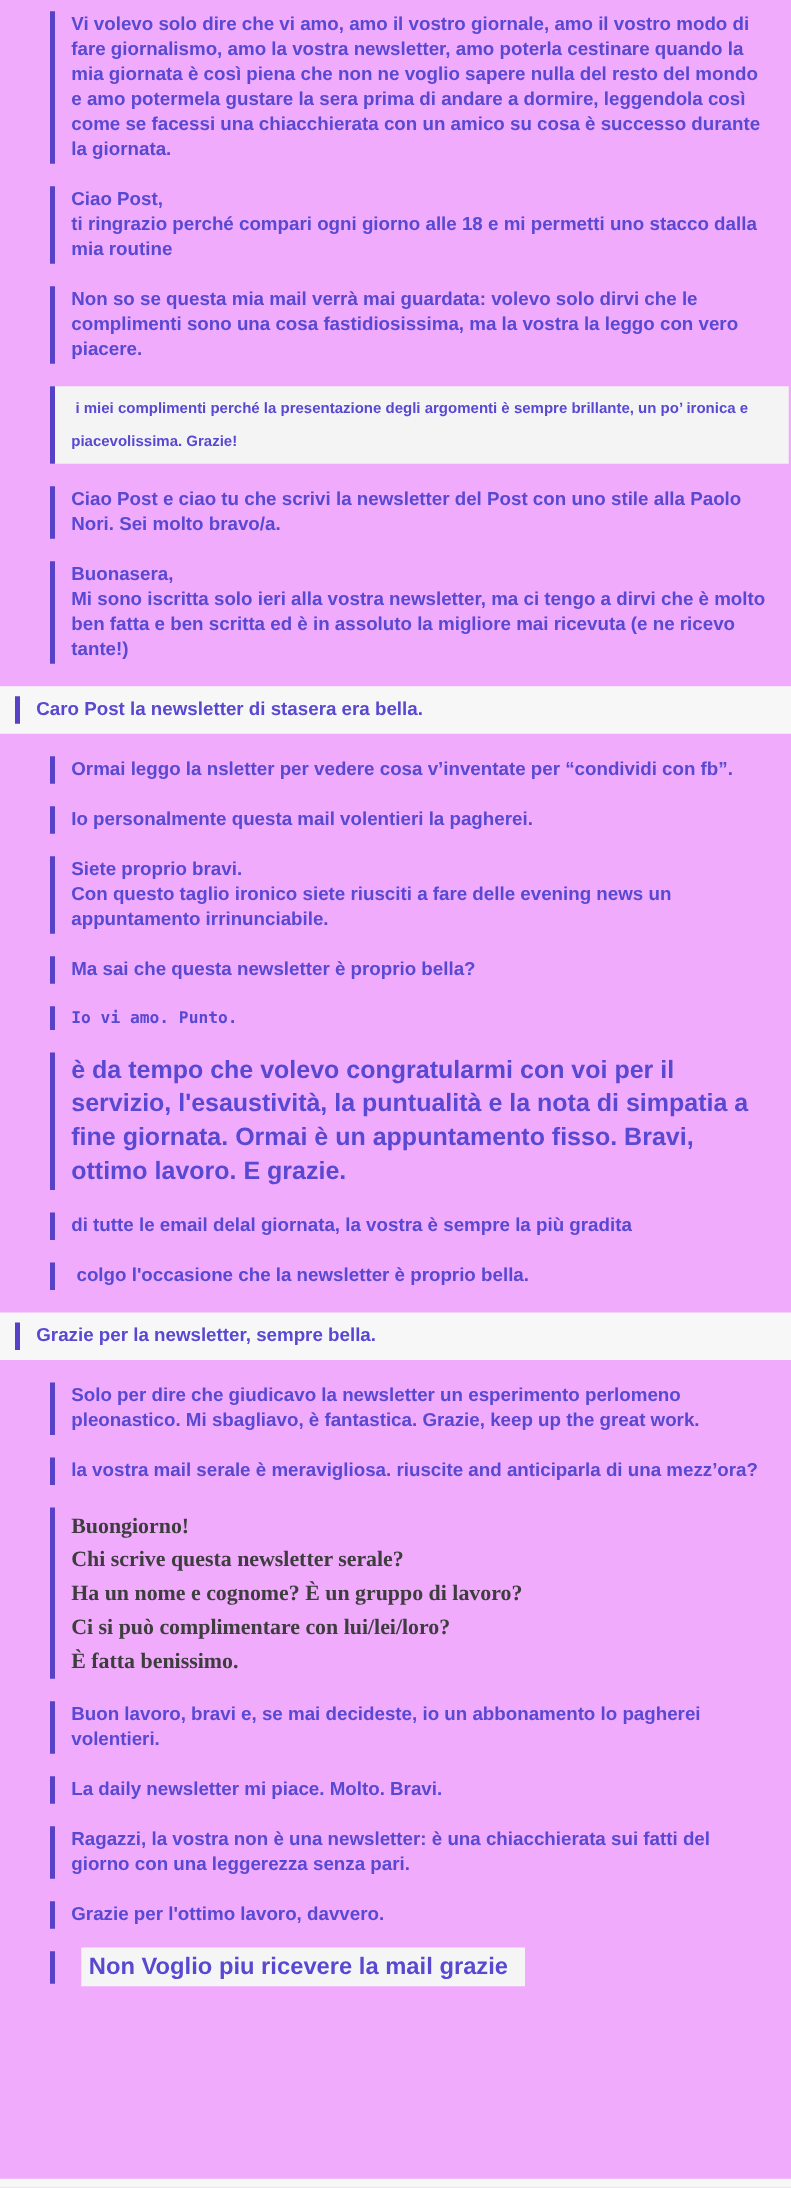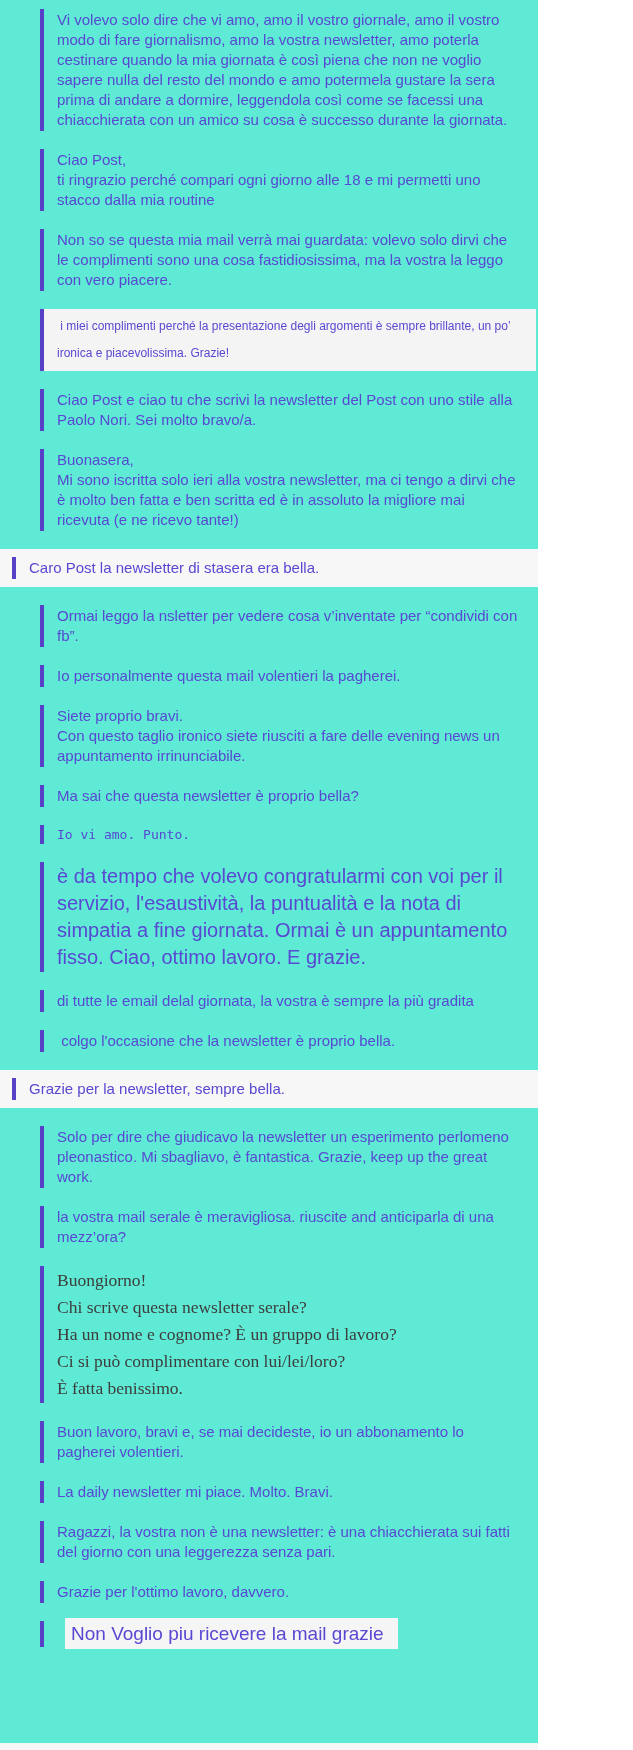--- a/index.html
+++ b/index.html
@@ -1,24 +1,25 @@
 <!DOCTYPE html>
 <html><head>
 <meta charset="utf-8">
 <style>
   html, body { margin: 0; padding: 0; background: #ffffff; }
   .page {
     position: relative;
-    width: 538px;
+    width: 633px;
     height: 1750px;
     overflow: hidden;
-    background: #5eead4;
+    background: #f0abfc;
     font-family: "Liberation Sans", sans-serif;
     box-sizing: border-box;
     padding-top: 9px;
+    font-weight: bold;
   }
   .quote {
     border-left: 4px solid var(--bar, #5741c7);
     margin: 0 18px 18px 40px;
     padding: 1px 0 1px 13px;
     color: var(--purple, #5848d2);
     font-size: 15px;
     line-height: 20px;
     white-space: pre-wrap;
   }
@@ -82,21 +83,21 @@
 Mi sono iscritta solo ieri alla vostra newsletter, ma ci tengo a dirvi che è molto ben fatta e ben scritta ed è in assoluto la migliore mai ricevuta (e ne ricevo tante!)</span></blockquote>
       <div class="band">
         <blockquote class="quote normal"><span>Caro Post la newsletter di stasera era bella.</span></blockquote>
       </div>
       <blockquote class="quote normal"><span>Ormai leggo la nsletter per vedere cosa v’inventate per “condividi con fb”.</span></blockquote>
       <blockquote class="quote normal"><span>Io personalmente questa mail volentieri la pagherei.</span></blockquote>
       <blockquote class="quote normal"><span>Siete proprio bravi.
 Con questo taglio ironico siete riusciti a fare delle evening news un appuntamento irrinunciabile.</span></blockquote>
       <blockquote class="quote normal"><span>Ma sai che questa newsletter è proprio bella?</span></blockquote>
       <blockquote class="quote mono"><span>Io vi amo. Punto.</span></blockquote>
-      <blockquote class="quote large"><span>è da tempo che volevo congratularmi con voi per il servizio, l'esaustività, la puntualità e la nota di simpatia a fine giornata. Ormai è un appuntamento fisso. Ciao, ottimo lavoro. E grazie.</span></blockquote>
+      <blockquote class="quote large"><span>è da tempo che volevo congratularmi con voi per il servizio, l'esaustività, la puntualità e la nota di simpatia a fine giornata. Ormai è un appuntamento fisso. Bravi, ottimo lavoro. E grazie.</span></blockquote>
       <blockquote class="quote normal"><span>di tutte le email delal giornata, la vostra è sempre la più gradita</span></blockquote>
       <blockquote class="quote normal"><span> colgo l'occasione che la newsletter è proprio bella.</span></blockquote>
       <div class="band">
         <blockquote class="quote normal"><span>Grazie per la newsletter, sempre bella.</span></blockquote>
       </div>
       <blockquote class="quote normal"><span>Solo per dire che giudicavo la newsletter un esperimento perlomeno pleonastico. Mi sbagliavo, è fantastica. Grazie, keep up the great work.</span></blockquote>
       <blockquote class="quote normal"><span>la vostra mail serale è meravigliosa. riuscite and anticiparla di una mezz’ora?</span></blockquote>
       <blockquote class="quote serif"><span>Buongiorno!
 Chi scrive questa newsletter serale?
 Ha un nome e cognome? È un gruppo di lavoro?

